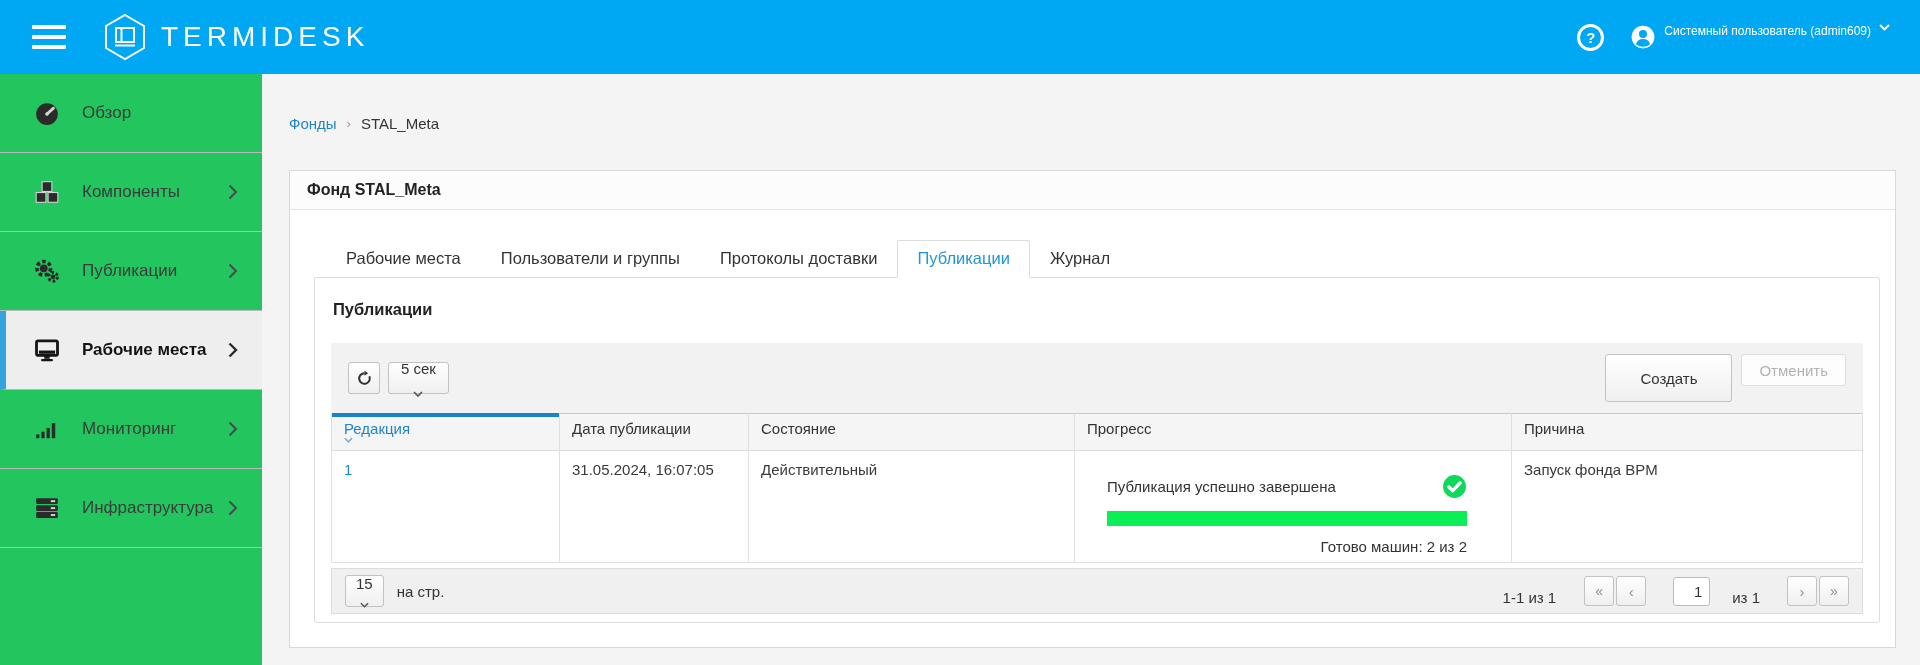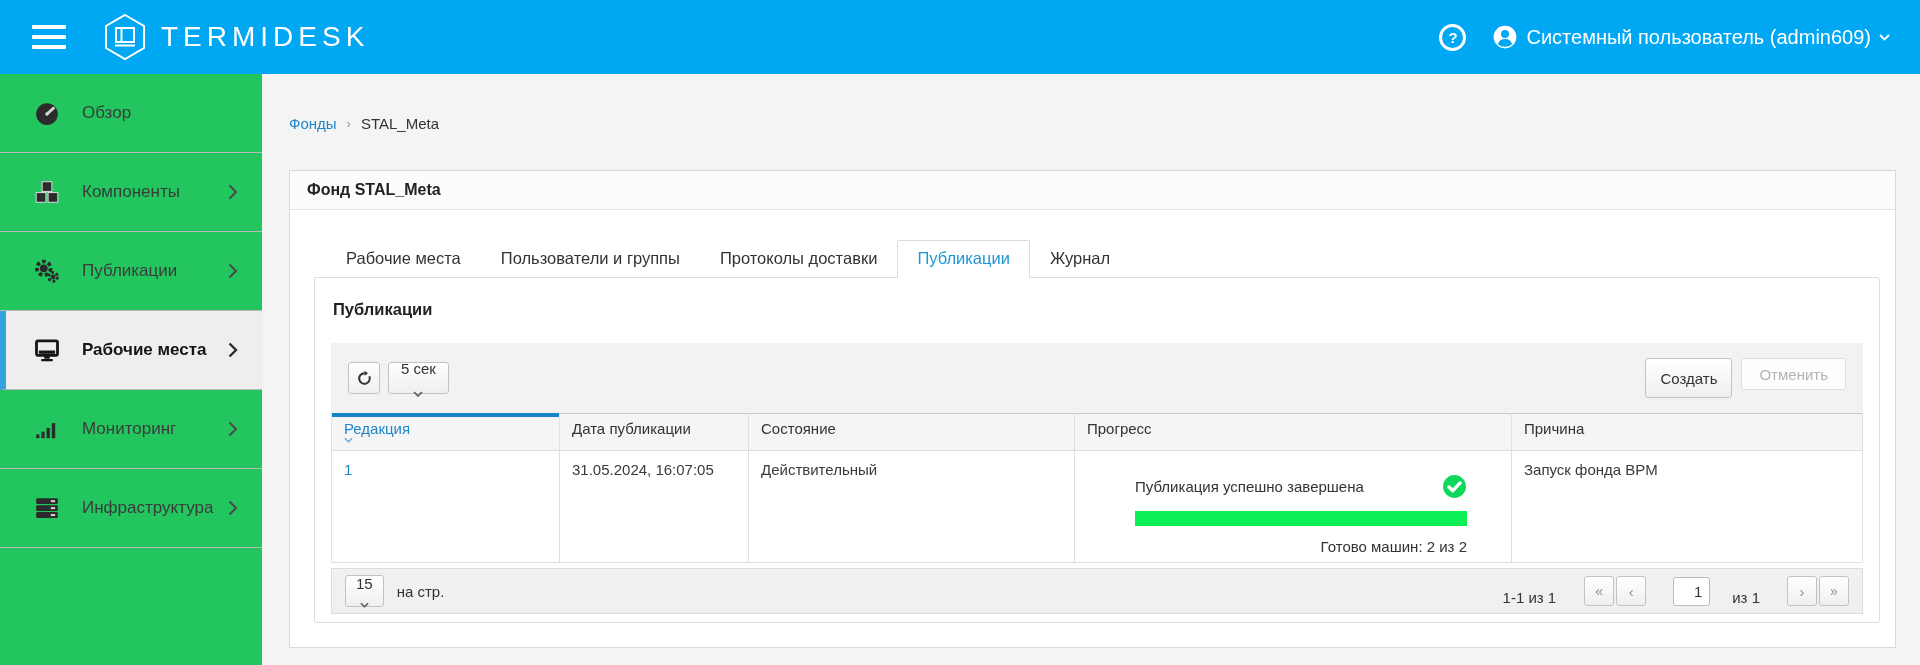--- a/index.html
+++ b/index.html
@@ -22,21 +22,21 @@
   .hamburger { width:34px; height:24px; display:flex; flex-direction:column; justify-content:space-between; cursor:pointer; }
   .hamburger span { height:4px; background:#fff; border-radius:1px; }
   .logo { display:flex; align-items:center; margin-left:36px;text-align:center; }
   .logo-text { font-size:28px; letter-spacing:5px; margin-left:13px; font-weight:400; }
   .topbar-right { margin-left:auto; display:flex; align-items:center; gap:26px; }
   .help-btn {
     width:27px; height:27px; border:3px solid #fff; border-radius:50%;
     display:flex; align-items:center; justify-content:center;
     font-weight:bold; font-size:15px; cursor:pointer;
   }
-  .user-box { display:flex; align-items:center; gap:8px; cursor:pointer; font-size:20px; }
+  .user-box { display:flex; gap:8px; cursor:pointer; font-size:12px; }
 
   
   .shell { flex:1; display:flex; min-height:0; }
 
   
   .sidebar { width:262px; flex:0 0 262px; background:#22c55e; }
   .side-item {
     height:79px; display:flex; align-items:center;
     padding:0 24px 0 31px; border-bottom:1px solid #b9b9b9;
     font-size:17px; color:#3b3b3b; cursor:pointer;
@@ -86,40 +86,40 @@
   }
   .btn {
     background:linear-gradient(#ffffff,#efefef); border:1px solid #c2c2c2;
     border-radius:3px; font-size:15px; color:#333; cursor:pointer;
     display:flex; align-items:center; justify-content:center;
   }
   .icon-btn { width:32px; height:32px; }
   .select-btn { height:32px; padding:0 12px; gap:14px; margin-left:8px;flex-direction:column; }
   .select-btn.small { padding:0 10px; gap:10px; margin-left:0; }
   .toolbar-right { margin-left:auto; display:flex; gap:9px; }
-  .btn-create { height:40px; padding:0 14px; }
+  .btn-create { height:48px; padding:0 34px; }
   .btn-cancel { height:32px; padding:0 17px; color:#b3b3b3; border-color:#dedede; background:#fdfdfd; cursor:default; }
 
   
   .grid-head, .grid-row {
     display:grid; grid-template-columns:227px 189px 326px 437px 1fr;
   }
   .grid-head { background:#f5f5f6; border-left:1px solid #e0e0e0; border-right:1px solid #e0e0e0; }
   .th {
     font-size:15px; color:#333; padding:6px 12px 7px;
     border-top:1px solid #c9c9c9; border-bottom:1px solid #dcdcdc; cursor:pointer;
   }
   .th + .th { border-left:1px solid #e0e0e0; }
   .th.sorted { border-top:4px solid #1585c8; padding-top:3px; color:#1f86c5; }
   .sort-ic { margin-left:8px; }
   .grid-row { background:#fff; border:1px solid #e0e0e0; border-top:none; min-height:112px; }
   .td { padding:10px 12px; font-size:15px; color:#3a3a3a; }
   .td + .td { border-left:1px solid #e0e0e0; }
   .td.link { color:#1f86c5; cursor:pointer; }
-  .td-progress { padding:23px 44px 0 60px; }
+  .td-progress { padding:23px 44px 0 32px; }
   .prog-top { display:flex; align-items:center; justify-content:space-between; gap:10px; }
   .prog-label { font-size:15px; color:#333; }
   .prog-bar-track { margin-top:12px; height:15px; background:#eafbef; }
   .prog-bar { height:100%; background:#0cee56; }
   .prog-count { text-align:right; margin-top:12px; font-size:15px; color:#333; }
 
   
   .tfoot {
     margin-top:5px; background:#f0f0f1; border:1px solid #dcdcdc; height:46px;
     display:flex; align-items:center; padding:0 13px; font-size:15px;

